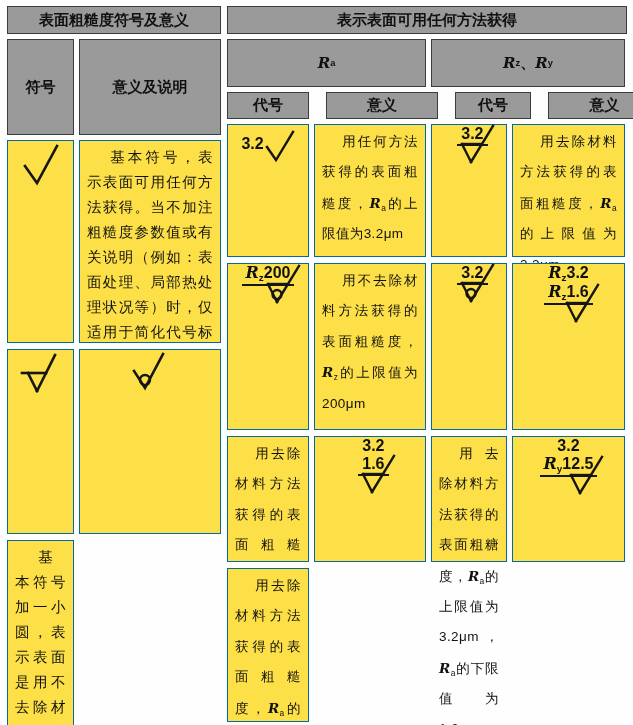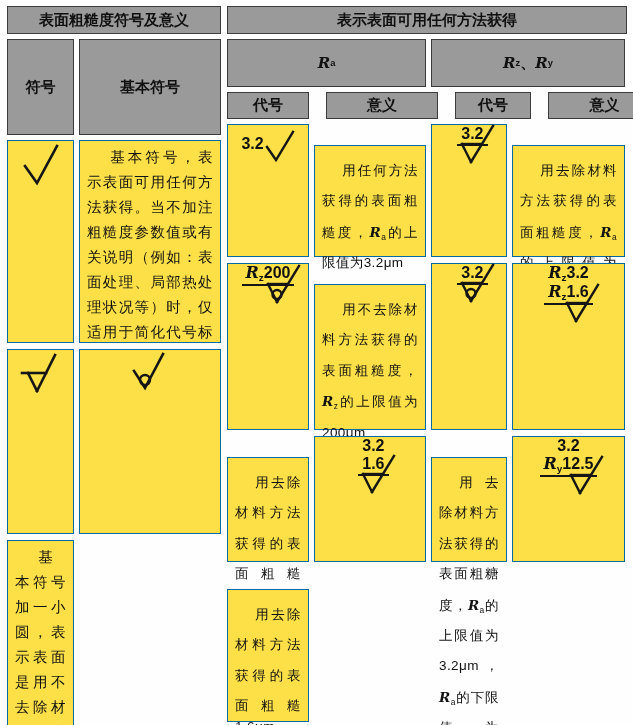--- a/index.html
+++ b/index.html
@@ -43,21 +43,21 @@
   
   .mean-cell { padding:4px 7px; }
   .mean-cell p {
     width:100%;
     text-align:justify;
     text-indent:1.6em;
     font-size:14.5px;
     line-height:1.72;
     letter-spacing:0.5px;
   }
-  .rmean-cell { padding:10px 7px;margin-top:21px; }
+  .rmean-cell { padding:2px 7px; }
   .rmean-cell p {
     width:100%;
     text-align:justify;
     text-indent:1.5em;
     font-size:13.5px;
     line-height:2.25;
     letter-spacing:0.4px;
   }
   sub { font-size:0.62em; vertical-align:-0.3em; }
   .rv { font-family:"DejaVu Serif","Liberation Serif",serif; font-style:italic; font-weight:bold; }
@@ -87,21 +87,21 @@
   <div class="band-top">
     <div class="hcell">表面粗糙度符号及意义</div>
     <div class="hcell">表示表面可用任何方法获得</div>
   </div>
 
   <div class="band-main">
 
     <div class="left-panel">
       <div class="lp-header">
         <div class="hcell">符号</div>
-        <div class="hcell">基本符号</div>
+        <div class="hcell">意义及说明</div>
       </div>
       <div class="lp-body">
 
         <div class="cell">
           <svg width="40" height="46" viewBox="0 0 40 46">
             <path class="stroke thick" d="M4 25 L16 42 L36 5"></path>
           </svg>
         </div>
         <div class="cell mean-cell">
           <p>基本符号，表示表面可用任何方法获得。当不加注粗糙度参数值或有关说明（例如：表面处理、局部热处理状况等）时，仅适用于简化代号标注</p>

